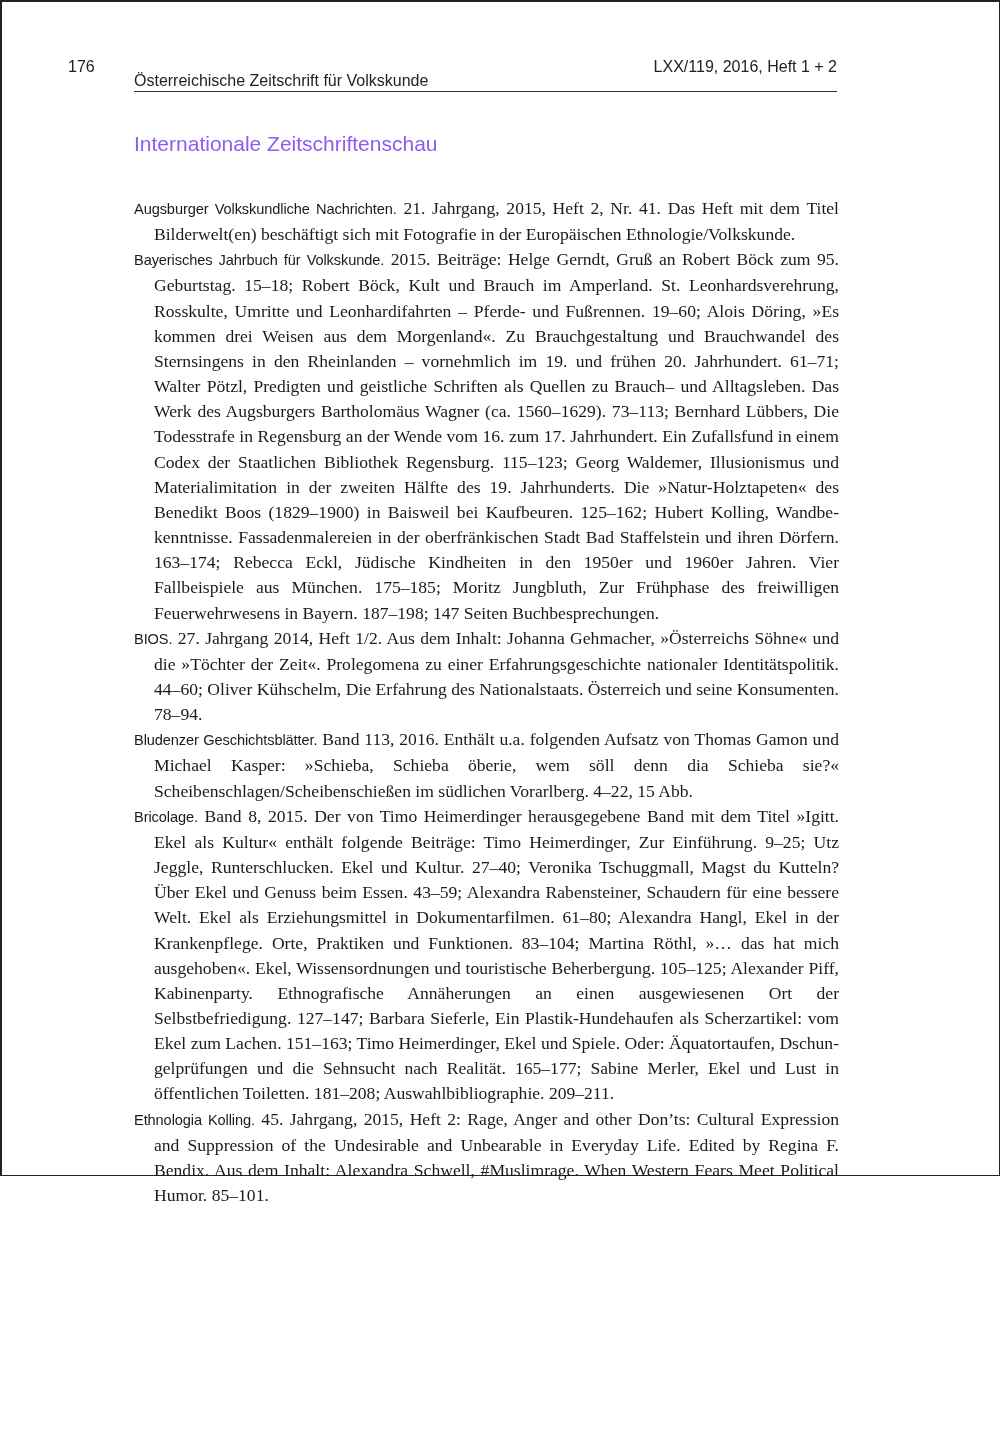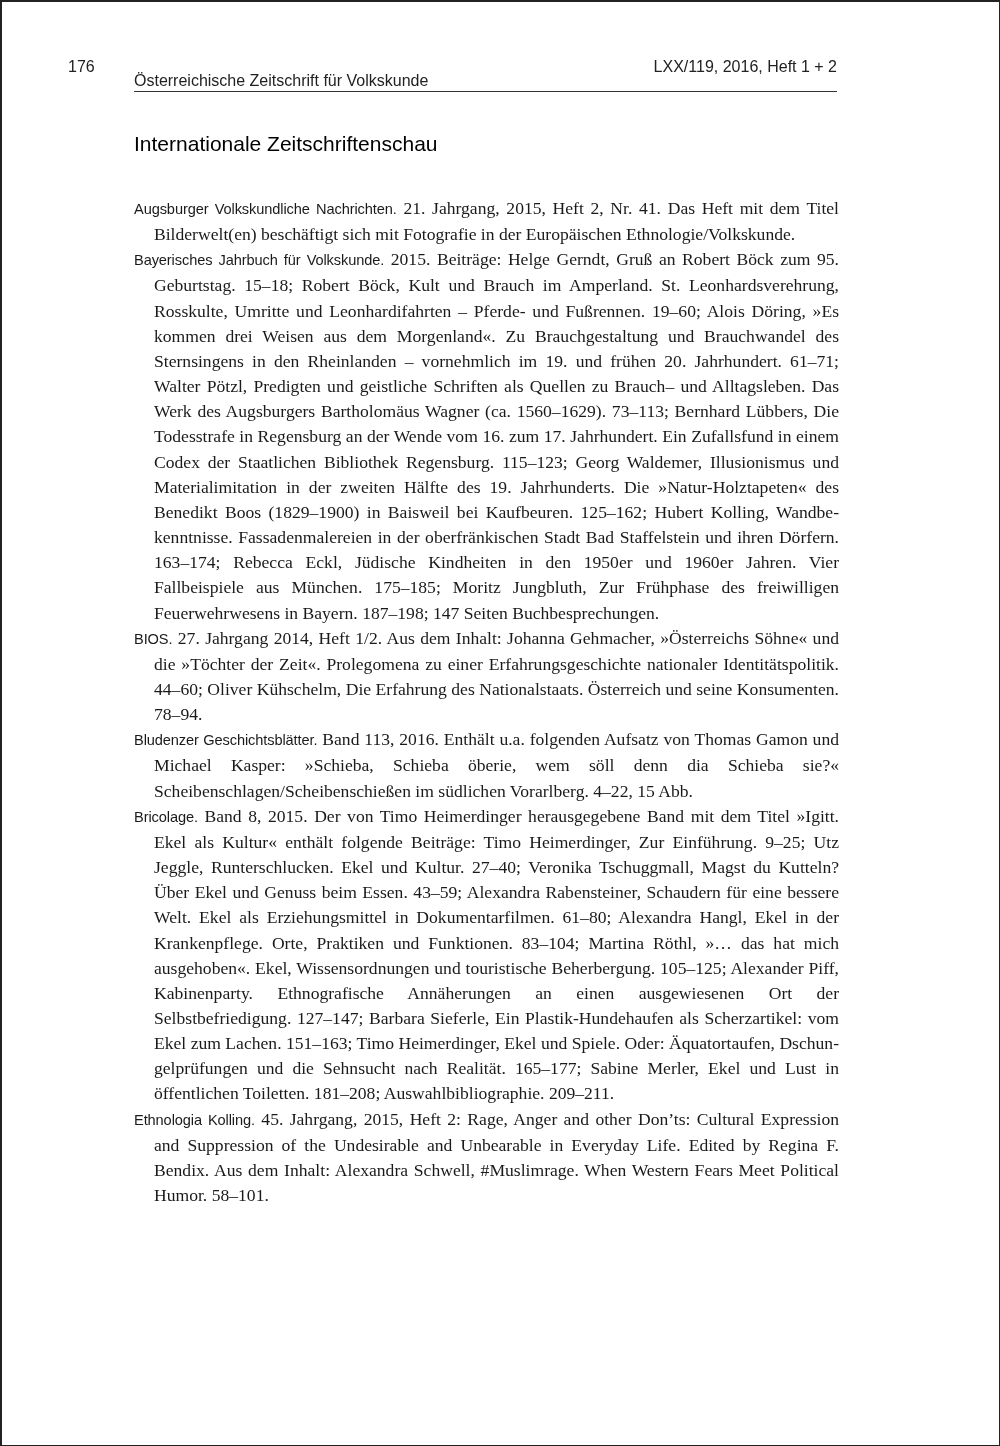--- a/index.html
+++ b/index.html
@@ -1,35 +1,35 @@
 <!DOCTYPE html>
 <html><head>
 <meta charset="utf-8">
 <style>
   html, body { margin: 0; padding: 0; background: #ffffff; }
   body { width: 1000px; height: 1446px; position: relative; overflow: hidden; }
   .page-frame {
-    position: absolute; left: 0; top: 0; width: 1000px; height: 1446px;
+    position: absolute; left: 0; top: 0; width: 1000px; height: 1176px;
     box-sizing: border-box; border: 1px solid #222; border-left-width: 2px; border-top-width: 2px;
     background: #fff;
   }
   .running-head {
     position: absolute; top: 56px; left: 0; width: 1000px; height: 24px;
     font-family: "Liberation Sans", sans-serif; font-size: 16px; color: #222;
   }
   .page-number { position: absolute; left: 66px; top: 0; }
   .journal-title { position: absolute; left: 132px; top: 14px; }
   .issue-info { position: absolute; right: 165px; top: 0; }
   .header-rule {
     position: absolute; top: 89px; left: 132px; width: 703px; height: 0;
     border-top: 1px solid #333;
   }
   .section-title {
     position: absolute; top: 130px; left: 132px;
-    font-family: "Liberation Sans", sans-serif; font-size: 21px; color: #000000;
+    font-family: "Liberation Sans", sans-serif; font-size: 21px; color: #8b5cf6;
     margin: 0; font-weight: normal;
   }
   .entries {
     position: absolute; top: 194px; left: 132px; width: 705px;
     font-family: "Liberation Serif", serif; font-size: 17.6px; line-height: 25.15px; color: #1a1a1a;
   }
   .entry {
     margin: 0; padding-left: 20px; text-indent: -20px; text-align: justify;
     hyphens: manual;
   }
@@ -50,16 +50,16 @@
   <div class="header-rule"></div>
 
   <h1 class="section-title">Internationale Zeitschriftenschau</h1>
 
   <div class="entries">
     <p class="entry"><span class="entry-journal">Augsburger Volkskundliche Nachrichten.</span><span> 21. Jahrgang, 2015, Heft 2, Nr. 41. Das Heft mit dem Titel Bilderwelt(en) beschäftigt sich mit Fotografie in der Europäischen Ethnolo­gie/Volkskunde.</span></p>
     <p class="entry"><span class="entry-journal">Bayerisches Jahrbuch für Volkskunde.</span><span> 2015. Beiträge: Helge Gerndt, Gruß an Robert Böck zum 95. Geburtstag. 15–18; Robert Böck, Kult und Brauch im Amperland. St. Leon­hardsverehrung, Rosskulte, Umritte und Leonhardifahrten – Pferde- und Fußrennen. 19–60; Alois Döring, »Es kommen drei Weisen aus dem Morgenland«. Zu Brauchge­staltung und Brauchwandel des Sternsingens in den Rheinlanden – vornehmlich im 19. und frühen 20. Jahrhundert. 61–71; Walter Pötzl, Predigten und geistliche Schriften als Quellen zu Brauch– und Alltagsleben. Das Werk des Augsburgers Bartholomäus Wag­ner (ca. 1560–1629). 73–113; Bernhard Lübbers, Die Todesstrafe in Regensburg an der Wende vom 16. zum 17. Jahrhundert. Ein Zufallsfund in einem Codex der Staatlichen Bibliothek Regensburg. 115–123; Georg Waldemer, Illusionismus und Materialimita­tion in der zweiten Hälfte des 19. Jahrhunderts. Die »Natur-Holztapeten« des Benedikt Boos (1829–1900) in Baisweil bei Kaufbeuren. 125–162; Hubert Kolling, Wandbe­kenntnisse. Fassadenmalereien in der oberfränkischen Stadt Bad Staffelstein und ihren Dörfern. 163–174; Rebecca Eckl, Jüdische Kindheiten in den 1950er und 1960er Jahren. Vier Fallbeispiele aus München. 175–185; Moritz Jungbluth, Zur Frühphase des frei­willigen Feuerwehrwesens in Bayern. 187–198; 147 Seiten Buchbesprechungen.</span></p>
     <p class="entry"><span class="entry-journal">BIOS.</span><span> 27. Jahrgang 2014, Heft 1/2. Aus dem Inhalt: Johanna Gehmacher, »Österreichs Söhne« und die »Töchter der Zeit«. Prolegomena zu einer Erfahrungsgeschichte nati­onaler Identitätspolitik. 44–60; Oliver Kühschelm, Die Erfahrung des Nationalstaats. Österreich und seine Konsumenten. 78–94.</span></p>
     <p class="entry"><span class="entry-journal">Bludenzer Geschichtsblätter.</span><span> Band 113, 2016. Enthält u.a. folgenden Aufsatz von Thomas Gamon und Michael Kasper: »Schieba, Schieba öberie, wem söll denn dia Schieba sie?« Scheibenschlagen/Scheibenschießen im südlichen Vorarlberg. 4–22, 15 Abb.</span></p>
     <p class="entry"><span class="entry-journal">Bricolage.</span><span> Band 8, 2015. Der von Timo Heimerdinger herausgegebene Band mit dem Titel »Igitt. Ekel als Kultur« enthält folgende Beiträge: Timo Heimerdinger, Zur Einführung. 9–25; Utz Jeggle, Runterschlucken. Ekel und Kultur. 27–40; Veronika Tschuggmall, Magst du Kutteln? Über Ekel und Genuss beim Essen. 43–59; Alexandra Rabensteiner, Schaudern für eine bessere Welt. Ekel als Erziehungsmittel in Doku­mentarfilmen. 61–80; Alexandra Hangl, Ekel in der Krankenpflege. Orte, Praktiken und Funktionen. 83–104; Martina Röthl, »… das hat mich ausgehoben«. Ekel, Wis­sensordnungen und touristische Beherbergung. 105–125; Alexander Piff, Kabinenparty. Ethnografische Annäherungen an einen ausgewiesenen Ort der Selbstbefriedigung. 127–147; Barbara Sieferle, Ein Plastik-Hundehaufen als Scherzartikel: vom Ekel zum Lachen. 151–163; Timo Heimerdinger, Ekel und Spiele. Oder: Äquatortaufen, Dschun­gelprüfungen und die Sehnsucht nach Realität. 165–177; Sabine Merler, Ekel und Lust in öffentlichen Toiletten. 181–208; Auswahlbibliographie. 209–211.</span></p>
-    <p class="entry"><span class="entry-journal">Ethnologia Kolling.</span><span> 45. Jahrgang, 2015, Heft 2: Rage, Anger and other Don’ts: Cultural Expression and Suppression of the Undesirable and Unbearable in Everyday Life. Edited by Regina F. Bendix. Aus dem Inhalt: Alexandra Schwell, #Muslimrage. When Western Fears Meet Political Humor. 58–101.</span></p>
+    <p class="entry"><span class="entry-journal">Ethnologia Kolling.</span><span> 45. Jahrgang, 2015, Heft 2: Rage, Anger and other Don’ts: Cultural Expression and Suppression of the Undesirable and Unbearable in Everyday Life. Edited by Regina F. Bendix. Aus dem Inhalt: Alexandra Schwell, #Muslimrage. When Western Fears Meet Political Humor. 85–101.</span></p>
   </div>
 
 </div>
 
 </body></html>

